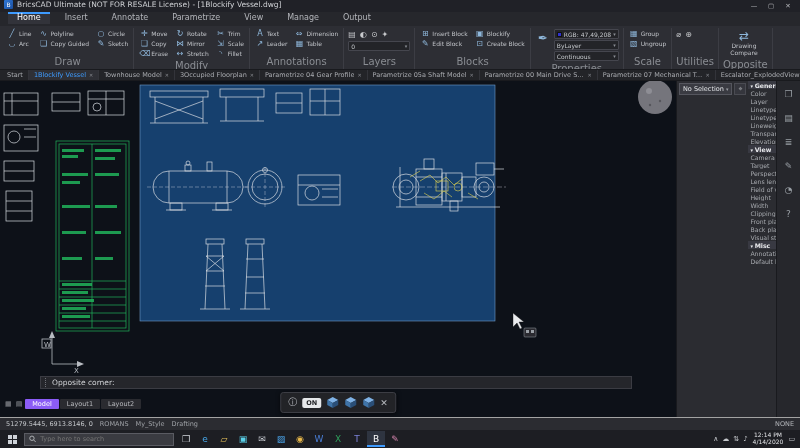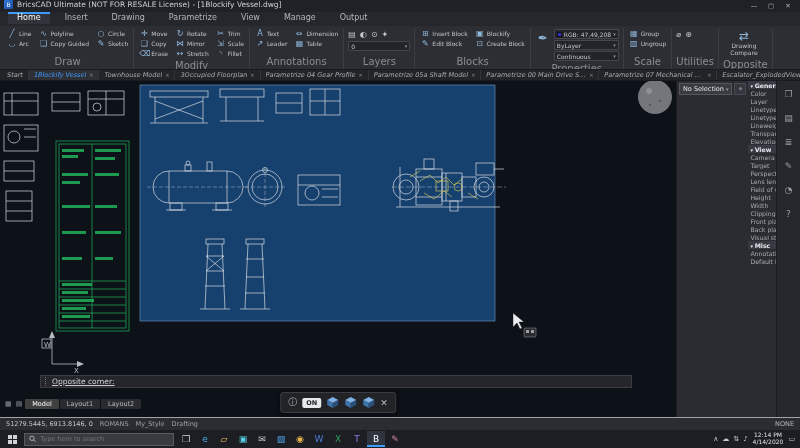--- a/index.html
+++ b/index.html
@@ -49,47 +49,47 @@
   .rbtn.tall{flex-direction:column;padding:2px 3px;}
   .rbtn.tall .glyph{font-size:12px;}
   .swatch{width:5px;height:5px;display:none;border:1px solid #111;}
   .swatch.show{display:inline-block;}
 
   
   .doctabs{height:11px;background:#232428;border-bottom:1px solid #191a1e;display:flex;align-items:stretch;
            overflow:hidden;flex:none;padding-left:2px;}
   .doctab{display:flex;align-items:center;gap:3px;padding:0 5px;border-right:1px solid #33343a;
           color:#a9abb0;font-size:6.5px;white-space:nowrap;max-width:118px;}
-  .doctab .dt-label{overflow:hidden;text-overflow:ellipsis;font-style:italic;}
+  .doctab .dt-label{overflow:hidden;text-overflow:ellipsis;}
   .doctab.active{background:#2f3036;color:var(--accent);}
   .dt-close{font-size:5px;color:#84868c;}
 
   
   .main{flex:1;display:flex;min-height:0;}
   .canvas-col{flex:1;min-width:0;display:flex;flex-direction:column;background:#0d1118;}
   .canvas{height:294px;position:relative;flex:none;}
   .canvas svg{display:block;width:100%;height:100%;}
   .selwin{fill:var(--selection-fill);stroke:#6f9cc9;stroke-width:.6;}
   .wcol{stroke:var(--draw-lines);fill:none;stroke-width:.7;}
   .ycol{stroke:var(--draw-highlight);fill:none;stroke-width:.6;}
   .gline{stroke:var(--sheet-green);fill:none;stroke-width:.7;}
   .gfill{fill:var(--sheet-green);stroke:none;opacity:.85;}
   .ucsg{stroke:#b8bcc2;fill:none;stroke-width:.8;}
   .ucsg text{fill:#b8bcc2;stroke:none;font-size:7px;}
 
-  .cmdrow{height:15px;display:flex;align-items:flex-start;padding:0 44px 0 40px;flex:none;text-decoration:underline;}
+  .cmdrow{height:15px;display:flex;align-items:center;padding:0 44px 0 40px;flex:none;}
   .cmdbar{flex:1;height:13px;background:#25262b;border:1px solid #3b3c43;display:flex;align-items:center;
           gap:5px;padding:0 4px;font-size:7.5px;color:#d2d4d8;}
   .grip{width:2px;height:9px;border-left:1px dotted #6e7077;}
 
   .bottomrow{flex:1;position:relative;display:flex;align-items:center;}
   .ltabs{display:flex;align-items:center;gap:2px;padding-left:4px;font-size:6.5px;}
   .ltab-icon{color:#8a8d93;font-size:7px;padding:0 1px;}
   .ltab{padding:1px 7px;background:#2a2b30;color:#b6b8bc;border-radius:1px;}
-  .ltab.active{background:#404040;color:#fff;}
+  .ltab.active{background:#8b5cf6;color:#fff;}
   .floatbar{position:absolute;left:50%;top:2px;transform:translateX(-50%);height:21px;background:#222327;
             border:1px solid #3c3d44;border-radius:3px;display:flex;align-items:center;gap:5px;padding:0 7px;
             box-shadow:0 1px 4px rgba(0,0,0,.6);}
   .fb-btn{font-size:9px;color:#b8bbc0;}
   .fb-on{background:#e6e8ea;color:#1d1e22;font-size:6.5px;font-weight:bold;padding:1px 4px;border-radius:2px;}
   .fb-block{display:flex;align-items:center;}
 
   
   .props{width:100px;background:#2b2c31;border-left:1px solid #191a1e;display:flex;flex-direction:row;flex:none;}
   .psel-row{display:flex;gap:2px;padding:2px;}
@@ -149,21 +149,21 @@
       <span class="winbtn close">✕</span>
     </span>
   </div>
 
   <div class="rtabs">
 
       <span class="rtab active">Home</span>
 
       <span class="rtab">Insert</span>
 
-      <span class="rtab">Drawing</span>
+      <span class="rtab">Annotate</span>
 
       <span class="rtab">Parametrize</span>
 
       <span class="rtab">View</span>
 
       <span class="rtab">Manage</span>
 
       <span class="rtab">Output</span>
     </div>
 

